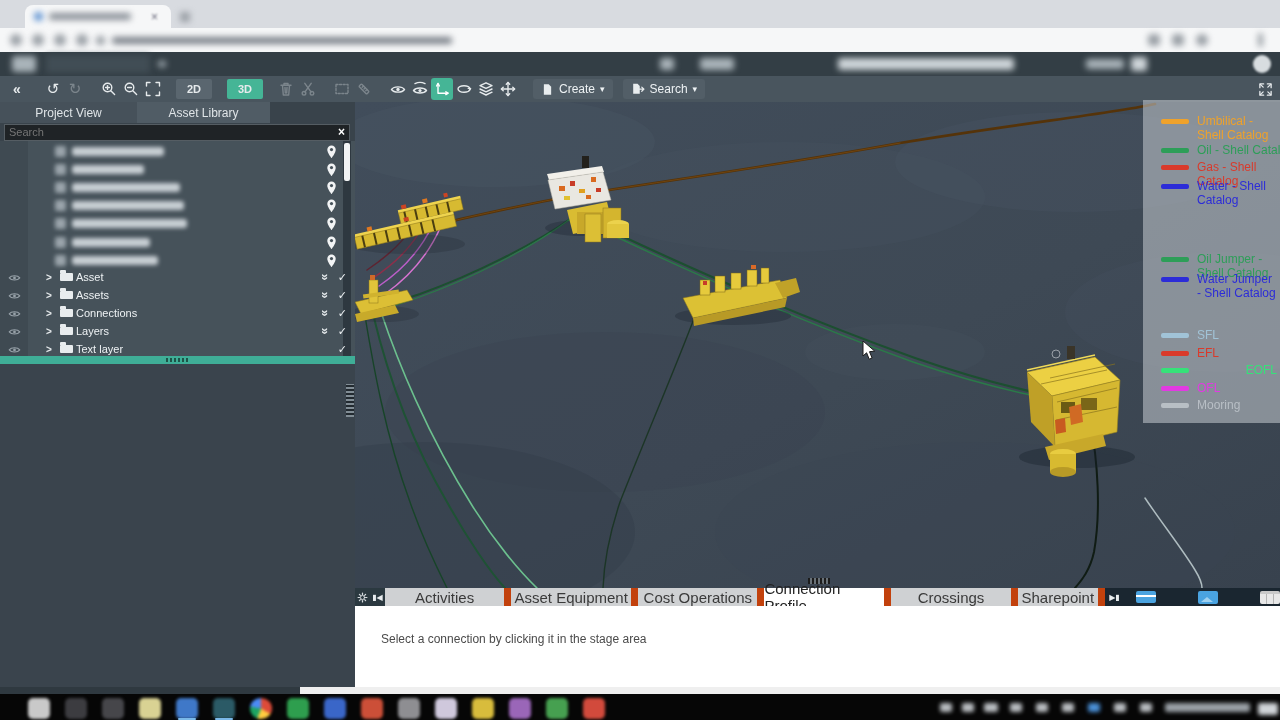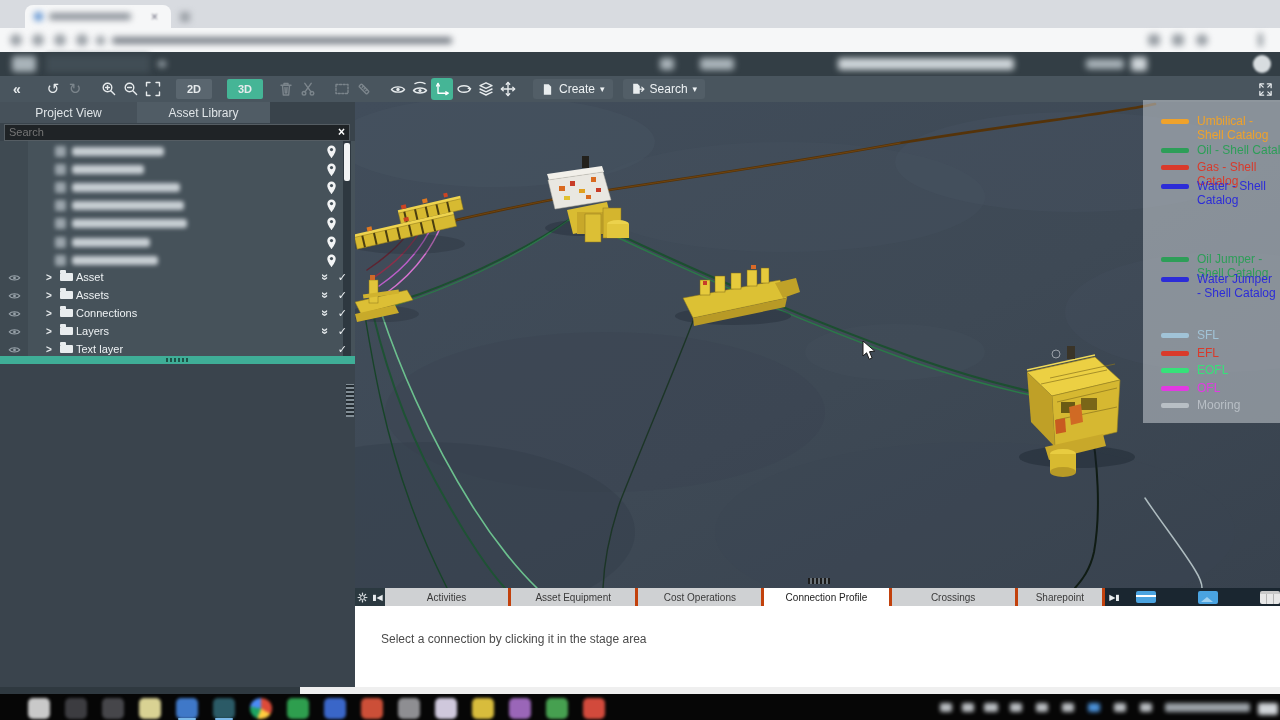--- a/index.html
+++ b/index.html
@@ -60,22 +60,22 @@
   #vsplit{left:346px;top:384px;width:8px;height:33px;background:#222a30;
      background-image:repeating-linear-gradient(0deg,#818d95 0 2px,#222a30 2px 4px);}
   
   #legend{left:1143px;top:100px;width:137px;height:323px;background:rgba(198,204,210,0.55);}
   .lgitem{position:absolute;left:18px;width:116px;display:flex;gap:8px;}
   .lgswatch{width:28px;height:5px;border-radius:2px;margin-top:5px;flex:none;}
   .lglabel{font-size:12px;line-height:14px;width:80px;}
   
   #btabs{left:355px;top:588px;width:925px;height:18px;display:flex;background:#c9cbcd;}
   .darkbox{width:15px;height:18px;background:#2b3940;display:flex;align-items:center;justify-content:center;flex:none;}
-  .btab{height:18px;display:flex;align-items:center;justify-content:center;font-size:10px;color:#3a3a3a;
-        background:#cfd1d3;border-right:3px solid #c2410c;box-sizing:border-box;}
+  .btab{height:18px;display:flex;align-items:center;justify-content:center;font-size:15px;color:#3a3a3a;
+        background:#cfd1d3;border-right:7px solid #c2410c;box-sizing:border-box;}
   .btab.active{background:#ffffff;color:#222;}
   #btabicons{flex:1;background:#1a2630;display:flex;align-items:center;gap:14px;padding-left:2px;}
   #bcontent{left:355px;top:606px;width:925px;height:81px;background:#fff;color:#4a4a4a;font-size:12px;}
   .rowsicon{width:20px;height:12px;background:#4aa3e0;border-radius:2px;
      background-image:linear-gradient(#4aa3e0 4px,#fff 4px,#fff 6px,#4aa3e0 6px);}
   .imgicon{width:20px;height:13px;background:#4aa3e0;border-radius:2px;position:relative;overflow:hidden;}
   .imgicon::after{content:"";position:absolute;left:3px;bottom:2px;border-left:6px solid transparent;
      border-right:6px solid transparent;border-bottom:5px solid #9fd0ef;}
   .tblicon{width:20px;height:13px;background:#e8e8e8;border-radius:2px;
      background-image:linear-gradient(#c9c9c9 3px,transparent 3px),
@@ -619,21 +619,21 @@
     <div class="lgitem" style="top:228px">
         <span class="lgswatch" style="background: rgba(168, 207, 230, 0.8);"></span>
         <span class="lglabel" style="color: rgba(168, 207, 230, 0.8);">SFL</span>
       </div>
     <div class="lgitem" style="top:246px">
         <span class="lgswatch" style="background: rgb(217, 58, 43);"></span>
         <span class="lglabel" style="color: rgb(217, 58, 43);">EFL</span>
       </div>
     <div class="lgitem" style="top:263px">
         <span class="lgswatch" style="background: rgb(54, 226, 121);"></span>
-        <span class="lglabel" style="color: rgb(54, 226, 121);">EOFL</span>
+        <span class="lglabel" style="color: rgb(54, 226, 121); text-align: right;">EOFL</span>
       </div>
     <div class="lgitem" style="top:281px">
         <span class="lgswatch" style="background: rgb(226, 58, 226);"></span>
         <span class="lglabel" style="color: rgb(226, 58, 226);">OFL</span>
       </div>
     <div class="lgitem" style="top:298px">
         <span class="lgswatch" style="background: rgba(205, 211, 217, 0.7);"></span>
         <span class="lglabel" style="color: rgba(205, 211, 217, 0.7);">Mooring</span>
       </div>
   </div>

